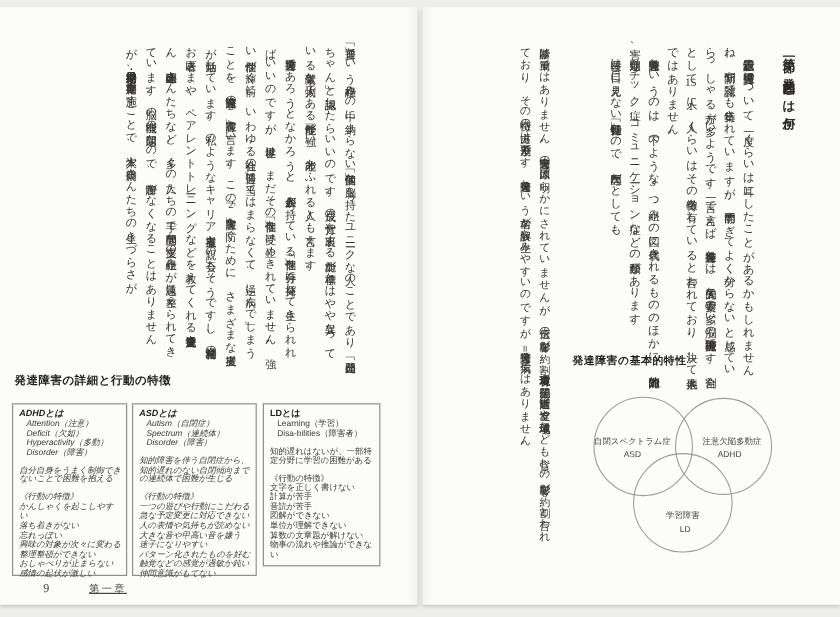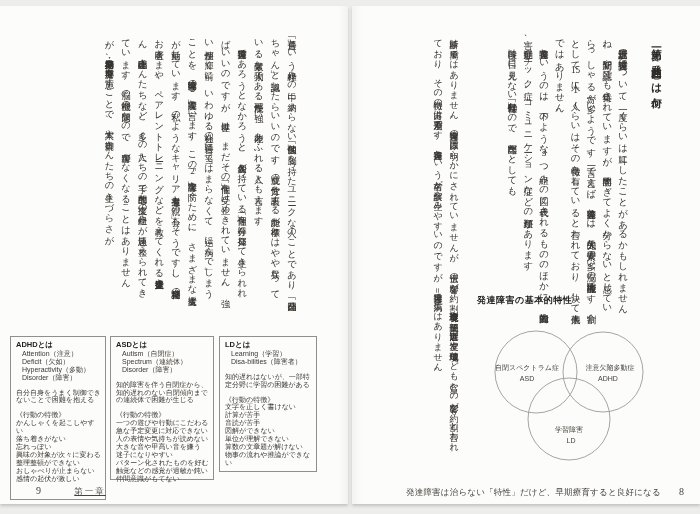--- a/index.html
+++ b/index.html
@@ -51,22 +51,22 @@
     position:absolute;left:12px;top:305px;
     font-size:9.5px;font-weight:bold;color:#222;letter-spacing:.5px;
   }
   .info-box{
     position:absolute;top:330px;
     border:1px solid #8f8f8c;background:#fcfcfa;
     padding:4px 4px 3px 5px;
     font-size:7px;line-height:7.9px;color:#3a3833;
     box-sizing:border-box;
   }
-  .box-adhd{left:10px;width:96px;height:164px;}
-  .box-asd{left:110px;width:104px;height:144px;}
+  .box-adhd{left:10px;width:96px;height:144px;font-style:italic;}
+  .box-asd{left:110px;width:104px;height:144px;font-style:italic;}
   .box-ld{left:219px;width:98px;height:136px;}
   .box-title{font-weight:bold;font-size:7.5px;color:#1e1d1b;margin-bottom:1px;}
   .acronym-list{padding-left:6px;margin-bottom:7px;}
   .box-desc{margin-bottom:7px;white-space:normal;}
   .traits-heading{margin-bottom:0;}
 
   .footer-left{position:absolute;top:479px;left:36px;font-size:9px;color:#45423e;}
   .footer-left .pagenum{font-size:10px;letter-spacing:1px;}
   .footer-left .chap{margin-left:30px;font-size:8.5px;letter-spacing:2px;text-decoration:underline;}
   .footer-right{position:absolute;top:480px;left:0;width:332px;text-align:right;font-size:8.5px;color:#45423e;}
@@ -76,20 +76,21 @@
 </head>
 <body>
 
 <div class="page page-left">
 
   <div class="vtext lp-body">
     <p>「普通」という枠組みの中に納まらない「個性」的な脳を持ったユニークな人のことであり、「発達凸凹ちゃん」と認識したらいいのです。成長の仕方や表出する能力が標準とはやや異なっている素敵な人物である可能性が強い、才能あふれる人とも言えます。</p>
     <p>　発達障害であろうとなかろうと、各個人が持っている「個性」を存分に発揮して生きられればいいのですが、世界は、まだその「個性」を受け止めきれていません。強い個性が輝く前に、いわゆる社会の「普通」に当てはまらなくて、逆に「病んで」しまうことを、発達障害の「<span class="tcy">2</span>次障害」と言います。この「<span class="tcy">2</span>次障害」を防ぐために、さまざまな支援者が活動しています。私のようなキャリア支援者も「親の会」もそうですし、児童精神科のお医者さまや、ペアレントトレーニングなどを教えてくれる児童発達支援士さん、臨床心理士さんたちなど、多くの人たちの手で専門的な支援の仕組みが急速に整えられてきています。脳の機能の問題なので、障害がなくなることはありませんが、早期発見・早期治療、早期療育を施すことで、本人や親御さんたちの生きづらさが</p>
   </div>
 
+  <div class="detail-heading sans">発達障害の詳細と行動の特徴</div>
 
   <div class="info-box box-adhd sans">
     <div class="box-title">ADHDとは</div>
     <div class="acronym-list">
         <div>Attention（注意）</div>
         <div>Deficit（欠如）</div>
         <div>Hyperactivity（多動）</div>
         <div>Disorder（障害）</div>
       </div>
     <div class="box-desc">自分自身をうまく制御できないことで困難を抱える</div>
@@ -172,17 +173,13 @@
     <circle cx="124" cy="54" r="40"></circle>
     <circle cx="90" cy="101" r="41"></circle>
     <text x="48" y="52" text-anchor="middle">自閉スペクトラム症</text>
     <text x="48" y="63" text-anchor="middle">ASD</text>
     <text x="131" y="52" text-anchor="middle">注意欠陥多動症</text>
     <text x="129" y="63" text-anchor="middle">ADHD</text>
     <text x="90" y="114" text-anchor="middle">学習障害</text>
     <text x="92" y="125" text-anchor="middle">LD</text>
   </svg>
 
-  <div class="footer-right">
-    <span class="runtitle">発達障害は治らない「特性」だけど、早期療育すると良好になる</span>
-    <span class="pagenum">8</span>
-  </div>
 </div>
 
 </body></html>

